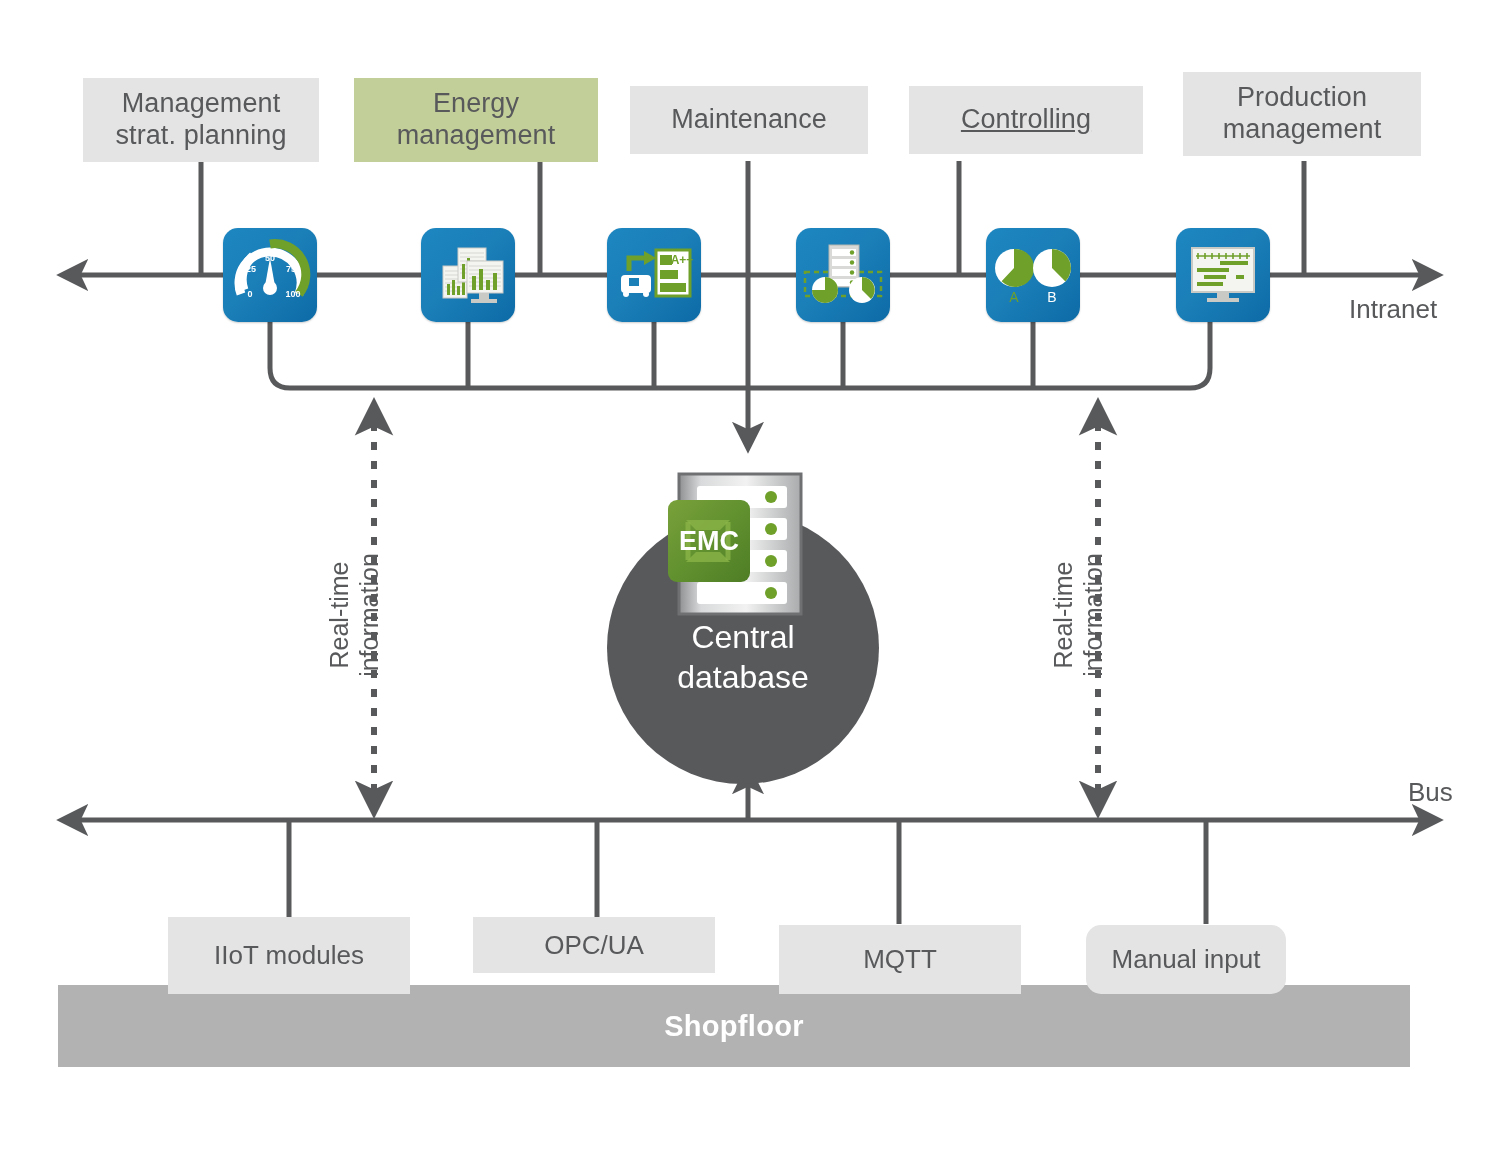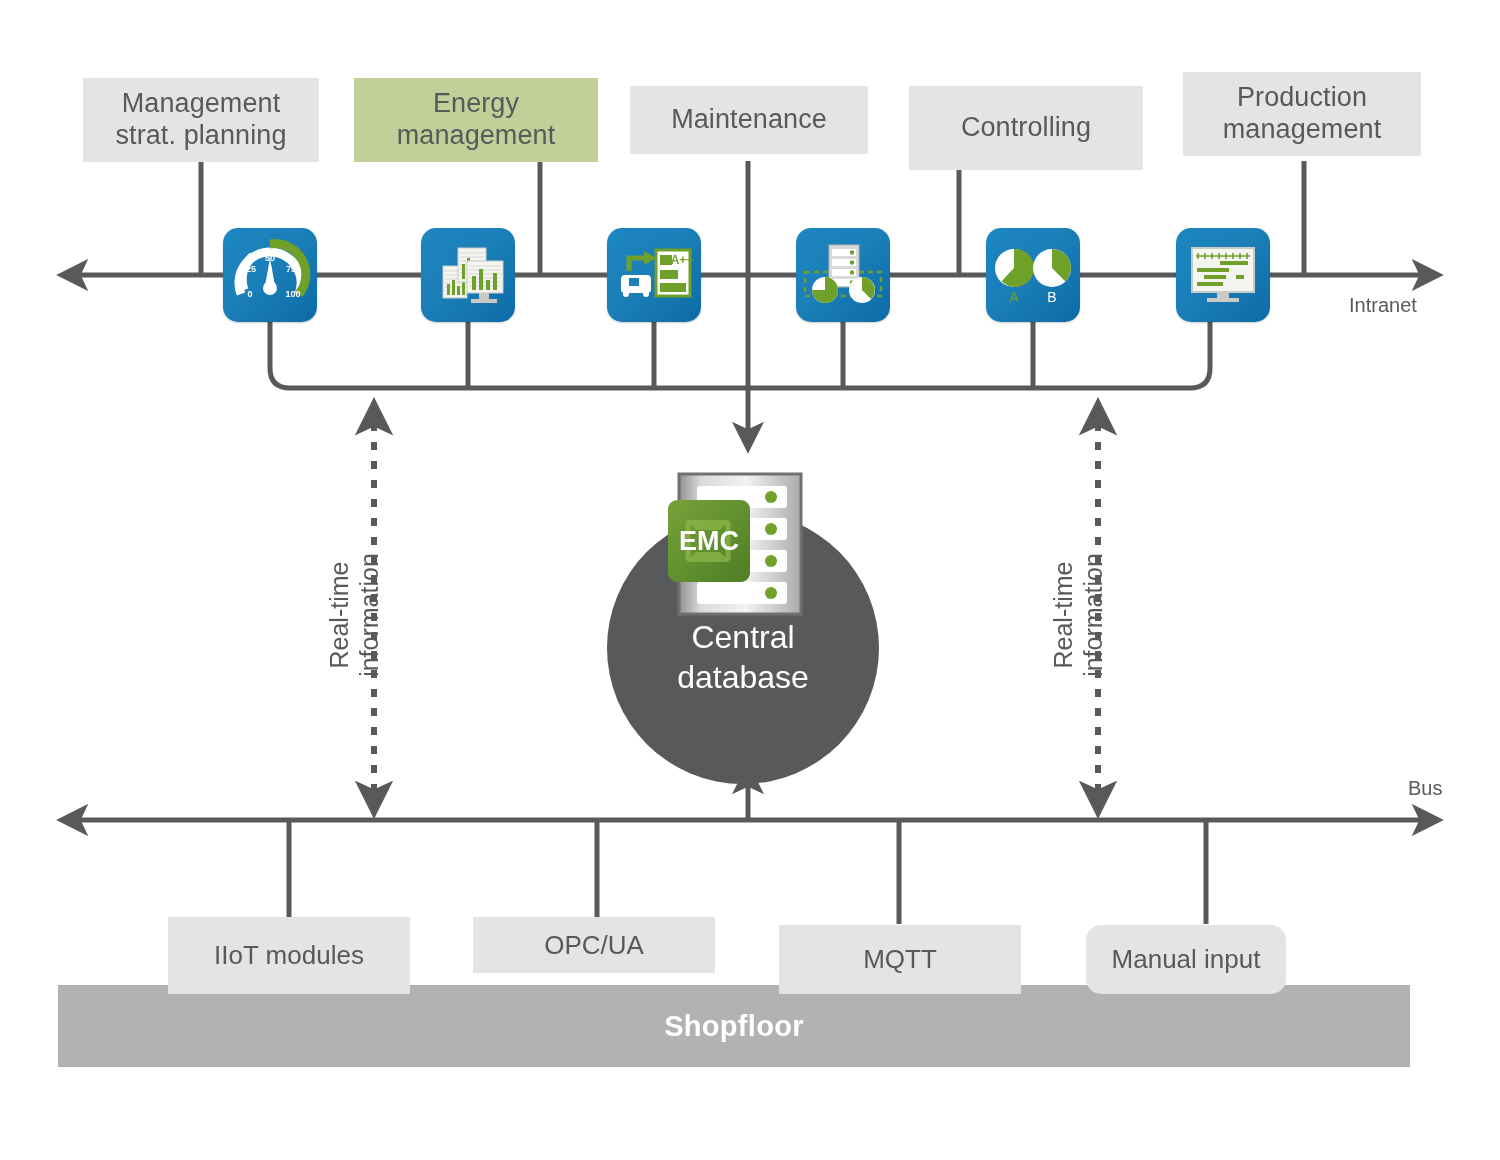--- a/index.html
+++ b/index.html
@@ -146,21 +146,21 @@
     white-space: nowrap;
     transform-origin: 50% 50%;
     transform: rotate(-90deg);
     z-index: 6;
   }
 
   
   .edge-label {
     position: absolute;
     color: #58595b;
-    font-size: 20px;
+    font-size: 26px;
     z-index: 6;
   }
 </style>
 </head>
 <body>
 
 <div id="stage">
 
   <svg id="svg-layer" viewBox="0 0 1500 1160" xmlns="http://www.w3.org/2000/svg">
     <defs>
@@ -233,21 +233,21 @@
     <span>
       <span>Energy</span><br>
       <span>management</span>
     </span>
   </div>
 
   <div class="dept-box" style="left:630px; top:86px;  width:238px; height:68px;">
     <span>Maintenance</span>
   </div>
 
-  <div class="dept-box" style="left:909px; top:86px;  width:234px; height:84px;">
+  <div class="dept-box" style="left:909px; top:86px;  width:234px; height:68px;text-decoration:underline;">
     <span>Controlling</span>
   </div>
 
   <div class="dept-box" style="left:1183px; top:72px; width:238px; height:84px;justify-content:center;">
     <span>
       <span>Production</span><br>
       <span>management</span>
     </span>
   </div>
 

